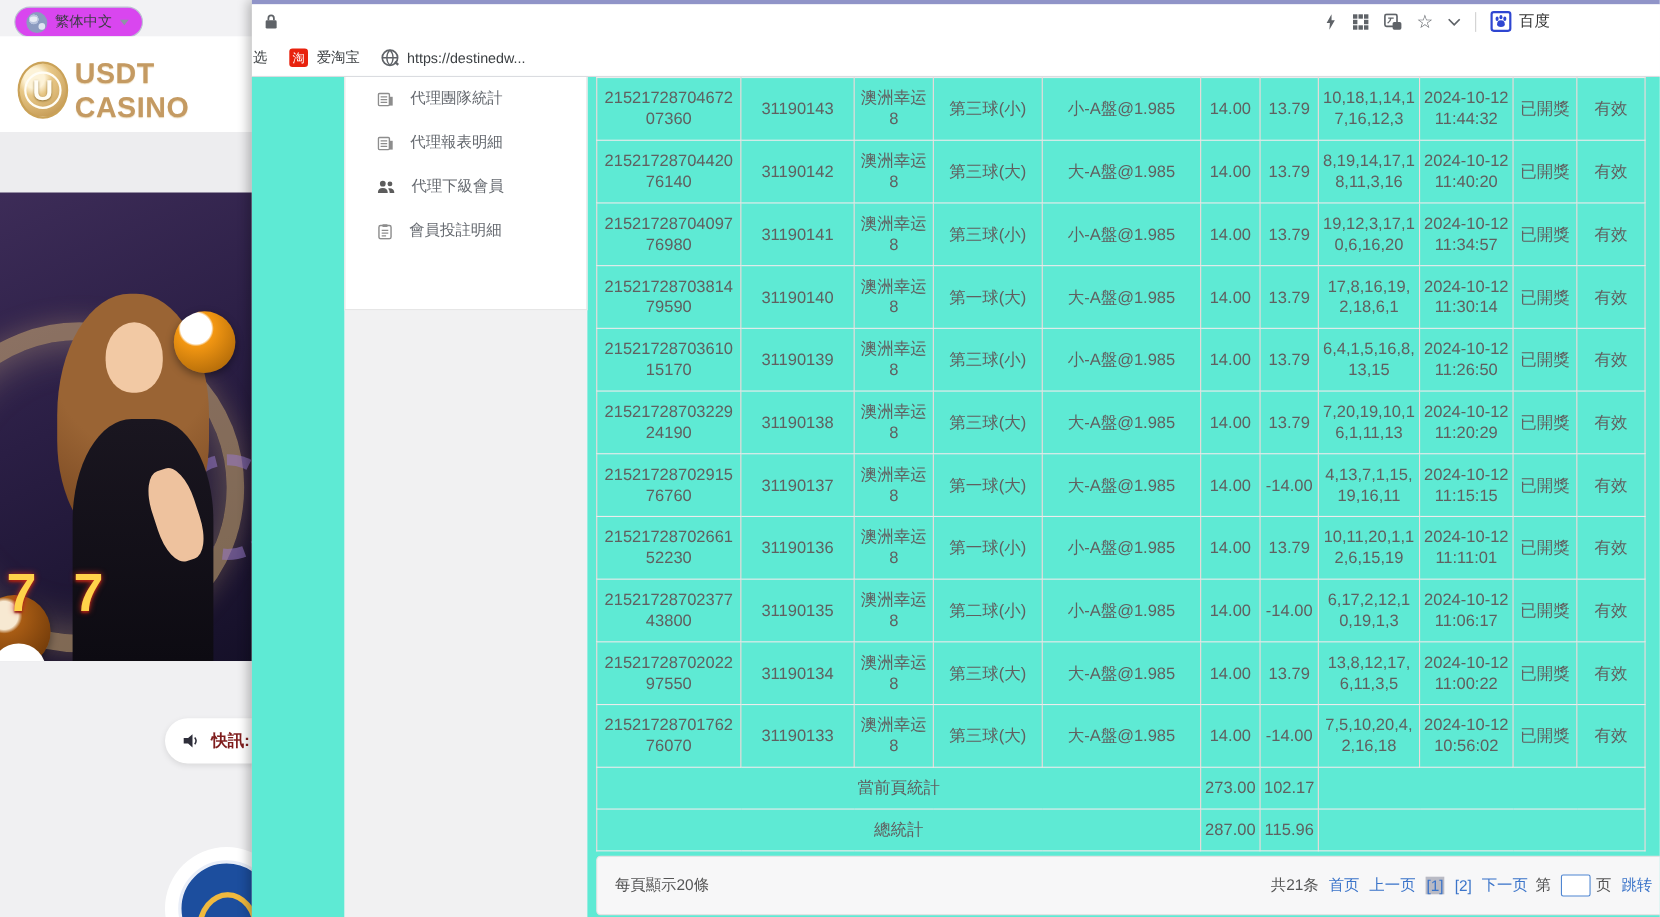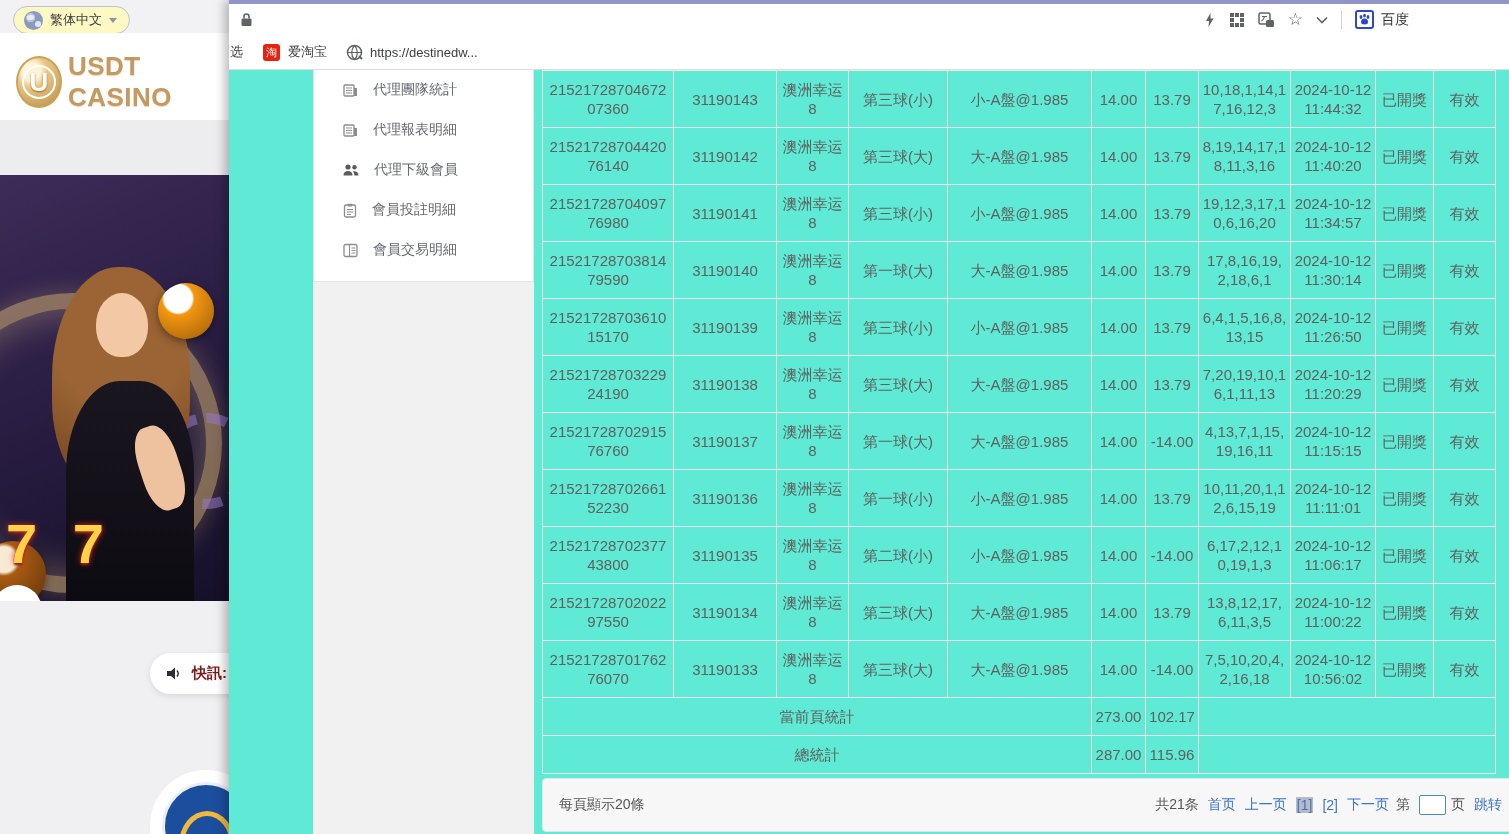--- a/index.html
+++ b/index.html
@@ -3,21 +3,21 @@
 <meta charset="utf-8">
 <style>
   * { margin:0; padding:0; box-sizing:border-box; }
   html,body { width:1509px; height:834px; overflow:hidden;
     font-family:"Liberation Sans","DejaVu Sans",sans-serif; }
   .screen { position:relative; width:1509px; height:834px; background:#ffffff; overflow:hidden; }
 
   
   .left-site { position:absolute; left:0; top:0; width:229px; height:834px; background:#f0f0f2; overflow:hidden; }
   .ls-topbar { position:absolute; left:0; top:0; width:229px; height:33px; background:#f2f2f4; }
-  .lang-pill { position:absolute; left:13px; top:6px; height:28px; width:117px; background:#fef9c3;
+  .lang-pill { position:absolute; left:13px; top:6px; height:28px; width:117px; background:#d946ef;
     border:1px solid #bcc2d2; border-radius:15px; display:flex; align-items:center; padding:0 10px; gap:7px; }
   .lang-pill .globe { width:19px; height:19px; border-radius:50%;
     background:radial-gradient(circle at 35% 35%, #b9c4dd 0 25%, #8b9bc0 27% 100%); position:relative; }
   .lang-pill .globe:before { content:""; position:absolute; left:3px; top:4px; width:7px; height:5px;
     background:#e8ecf5; border-radius:50% 40% 60% 50%; }
   .lang-pill .globe:after { content:""; position:absolute; right:2px; bottom:3px; width:6px; height:6px;
     background:#dfe5f2; border-radius:60% 50% 40% 50%; }
   .lang-label { font-size:13px; color:#3c3c44; }
   .caret-down { width:0; height:0; border-left:4px solid transparent; border-right:4px solid transparent;
     border-top:5px solid #8d93a5; }
@@ -44,21 +44,21 @@
     background:linear-gradient(#1a1620,#0d0b12); }
   .promo .arms { position:absolute; left:140px; top:250px; width:40px; height:86px; border-radius:40%;
     background:#eec29e; transform:rotate(-18deg); }
   .promo .ball-orange { position:absolute; left:158px; top:108px; width:56px; height:56px; border-radius:50%;
     background:radial-gradient(circle at 36% 28%, #ffffff 0 26%, #f39712 30%, #9c5c06 100%); box-shadow:0 3px 8px rgba(0,0,0,.4); }
   .promo .ball-brown { position:absolute; left:-20px; top:366px; width:66px; height:66px; border-radius:50%;
     background:radial-gradient(circle at 36% 28%, #f7e9d2 0 20%, #a85c14 26%, #5e2f06 100%); box-shadow:0 3px 8px rgba(0,0,0,.4); }
   .promo .ball-15 { position:absolute; left:-8px; top:410px; width:50px; height:50px; border-radius:50%;
     background:radial-gradient(circle at 36% 28%, #ffffff 0 55%, #d8d2c6 100%);
     display:flex; align-items:center; justify-content:center; font-size:14px; font-weight:bold; color:#333; }
-  .promo .sevens { position:absolute; left:6px; top:336px; font-size:56px; font-weight:bold; color:#ffd24a;
+  .promo .sevens { position:absolute; left:6px; top:336px; font-size:49px; font-weight:bold; color:#ffd24a;
     letter-spacing:10px; text-shadow:0 0 6px #d03020, 0 2px 2px #801810; }
   .ls-lower { position:absolute; left:0; top:601px; width:229px; height:233px; background:#f0f0f2; }
   .news-pill { position:absolute; left:150px; top:653px; width:110px; height:41px; background:#ffffff;
     border-radius:21px; box-shadow:0 2px 6px rgba(0,0,0,0.10); display:flex; align-items:center; padding-left:16px; gap:9px; }
   .news-label { font-size:15px; font-weight:bold; color:#7f1d1d; }
   .team-circle { position:absolute; left:150px; top:770px; width:112px; height:112px; border-radius:50%; background:#ffffff;
     display:flex; align-items:center; justify-content:center; }
   .team-inner { width:88px; height:88px; border-radius:50%; background:#1c4e9e; position:relative; overflow:hidden;
     border:3px solid #e9eef8; }
   .team-inner .arch { position:absolute; left:14px; top:26px; width:56px; height:42px;
@@ -258,28 +258,20 @@
             <span class="lbl">代理下級會員</span>
           </div>
           <div class="menu-item">
             <svg width="14" height="15" viewBox="0 0 14 15">
               <rect x="1.5" y="2" width="11" height="12" rx="1.5" stroke="#8d8d8d" stroke-width="1.3" fill="none"></rect>
               <rect x="4.5" y="0.8" width="5" height="2.6" rx="1" fill="#8d8d8d"></rect>
               <path d="M4 6.5 h6 M4 9 h6 M4 11.5 h4" stroke="#8d8d8d" stroke-width="1.1"></path>
             </svg>
             <span class="lbl">會員投註明細</span>
           </div>
-          <div class="menu-item">
-            <svg width="15" height="15" viewBox="0 0 15 15">
-              <rect x="1" y="1.5" width="13" height="12" rx="1.5" stroke="#8d8d8d" stroke-width="1.3" fill="none"></rect>
-              <path d="M6.5 1.5 v12" stroke="#8d8d8d" stroke-width="1.1"></path>
-              <path d="M8.5 5 h4 M8.5 7.5 h4 M8.5 10 h4" stroke="#8d8d8d" stroke-width="1.1"></path>
-            </svg>
-            <span class="lbl">會員交易明細</span>
-          </div>
         </div>
       </div>
 
       <div class="bet-table-wrap">
         <table class="bet">
           <colgroup>
             <col style="width:131px">
               <col style="width:103px">
               <col style="width:72px">
               <col style="width:99px">

